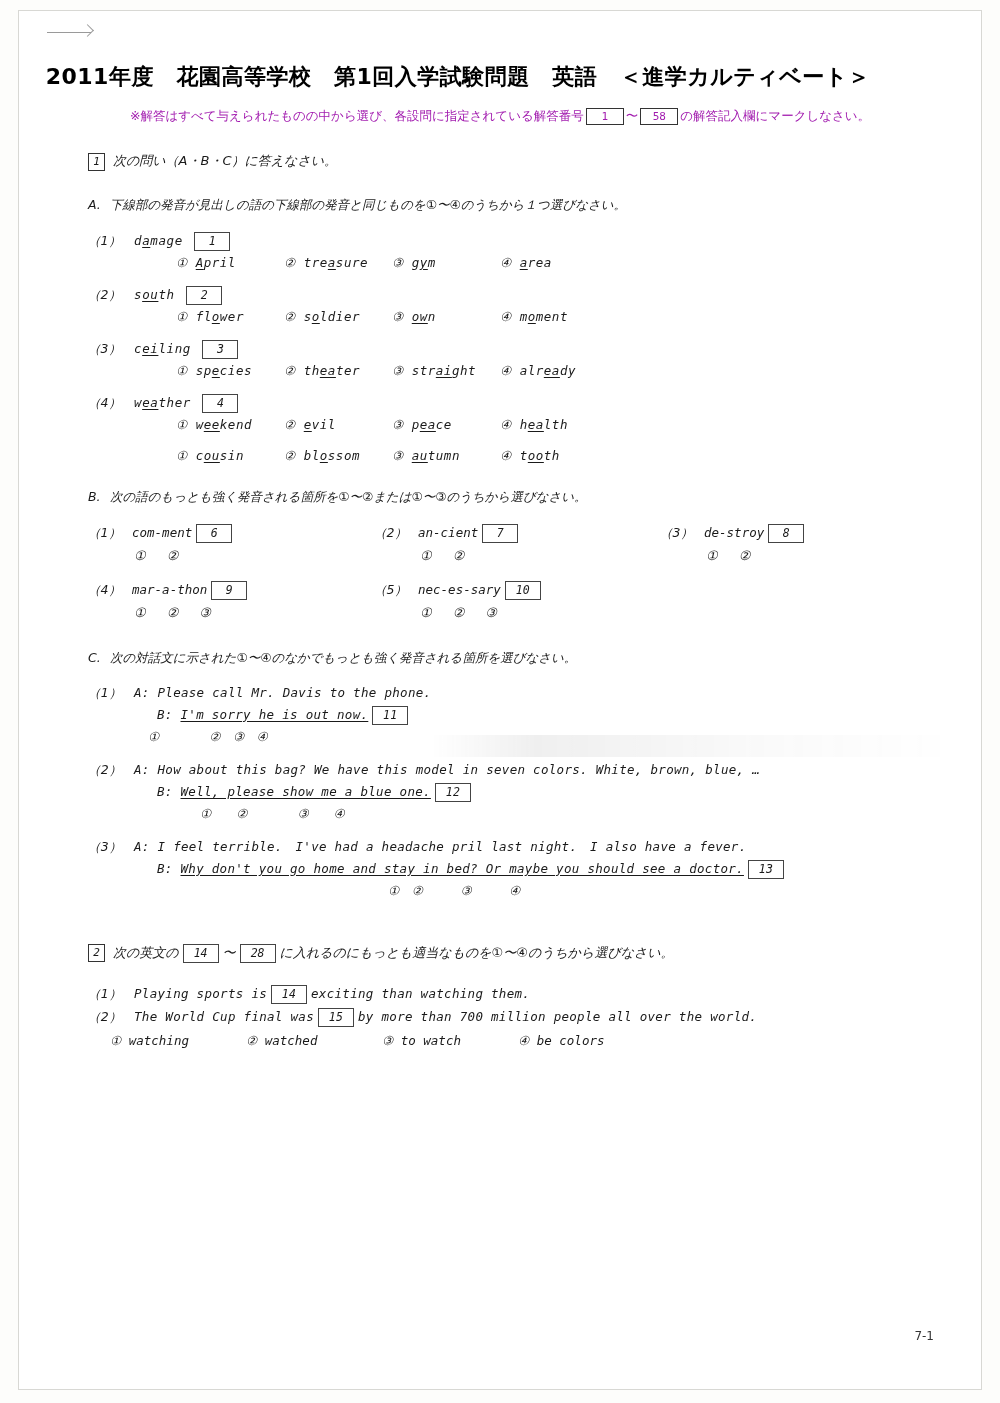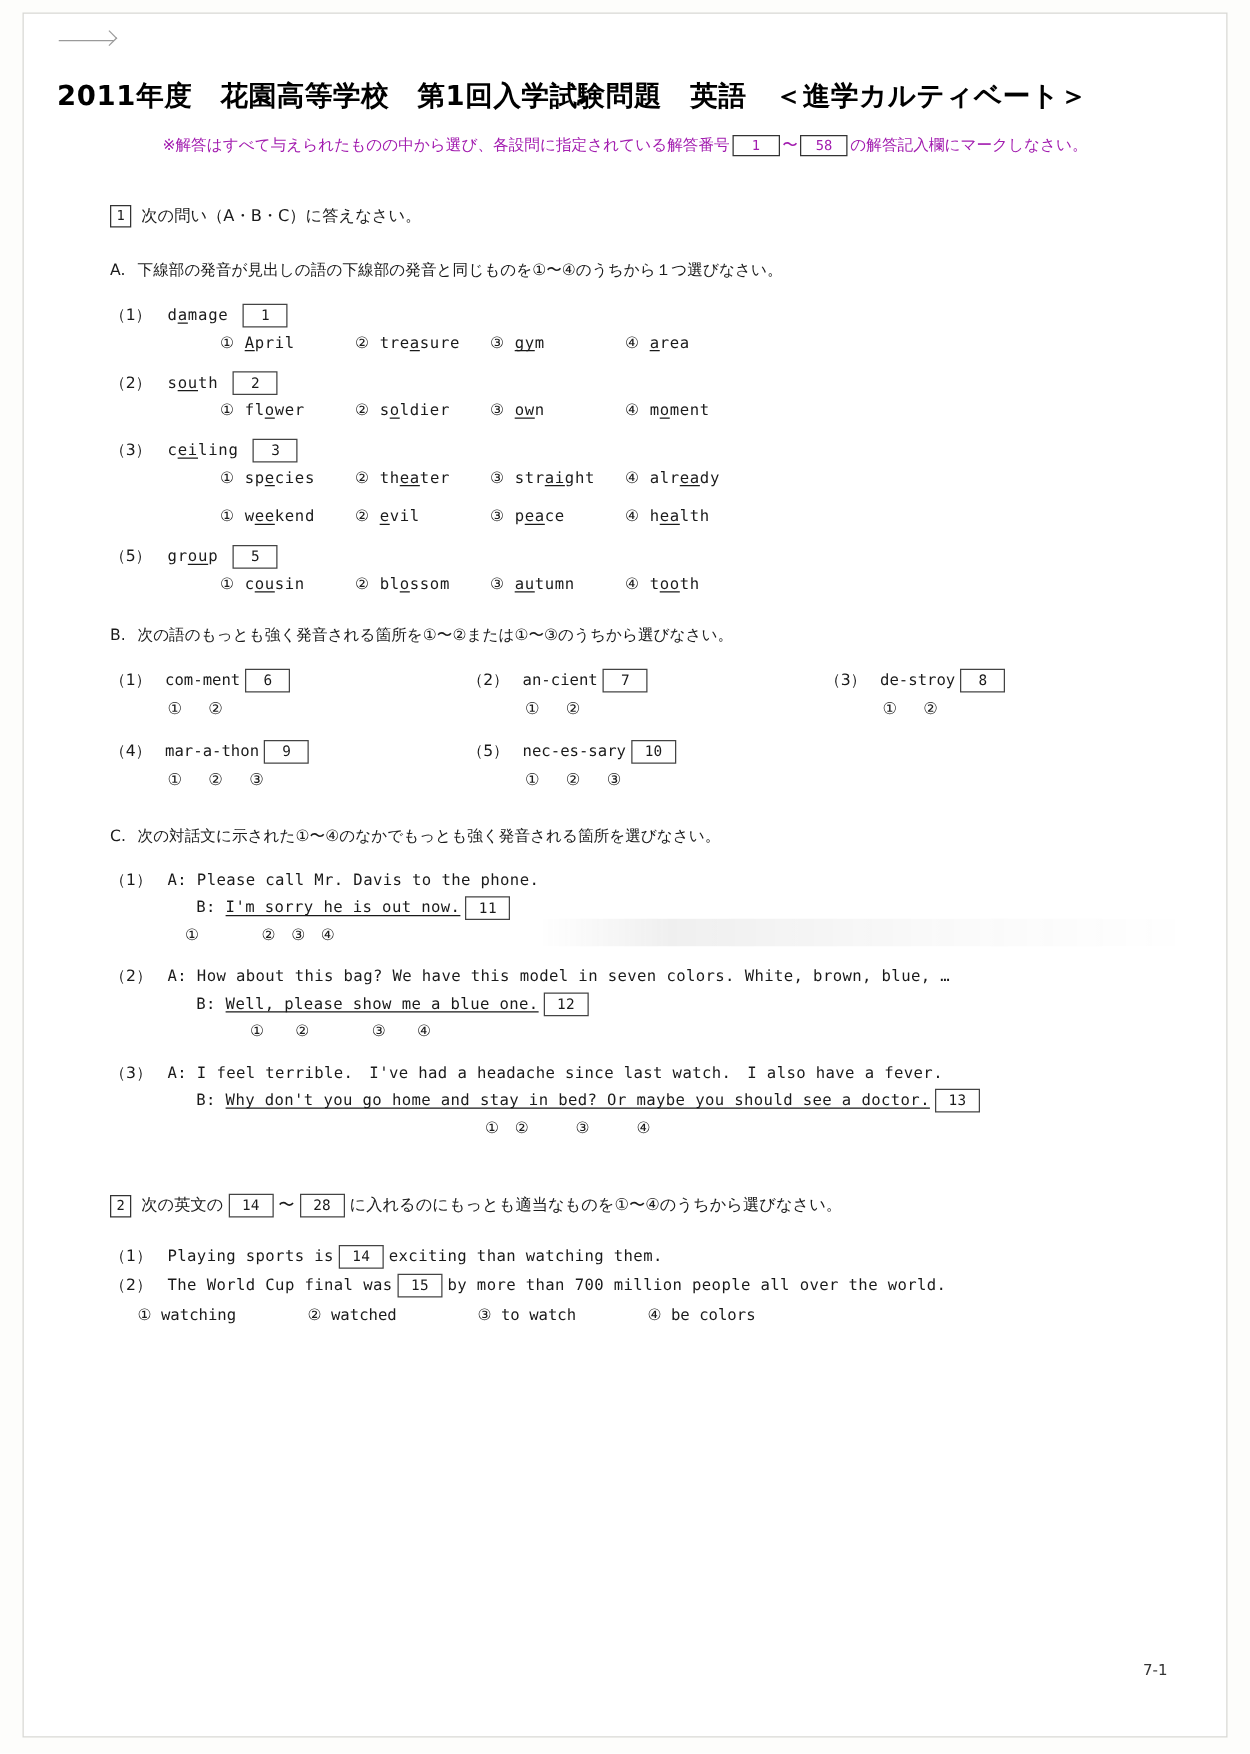--- a/index.html
+++ b/index.html
@@ -83,22 +83,23 @@
     font-family: "DejaVu Sans Mono", monospace;
     font-size: 11px;
     padding: 0 3px;
     margin: 0 2px;
     line-height: 15px;
     vertical-align: middle;
   }
   .content {
     position: absolute;
     left: 88px;
-    top: 164px;
+    top: 152px;
     width: 860px;
+    font-style: italic;
   }
   .bignum {
     display: inline-block;
     border: 1px solid #333;
     width: 15px;
     height: 16px;
     line-height: 16px;
     text-align: center;
     font-family: "DejaVu Sans Mono", monospace;
     font-size: 11px;
@@ -286,30 +287,30 @@
         <div class="qrow">
           <span class="qnum">（3）</span><span class="word"><span>c</span><u class="ul">ei</u><span>ling</span></span>
           <span class="ansbox">3</span>
         </div>
         <div class="choices">
           <span class="ch"><span>①</span> <span>sp</span><u class="ul">e</u><span>cies</span></span><span class="ch"><span>②</span> <span>th</span><u class="ul">ea</u><span>ter</span></span><span class="ch"><span>③</span> <span>str</span><u class="ul">ai</u><span>ght</span></span><span class="ch"><span>④</span> <span>alr</span><u class="ul">ea</u><span>dy</span></span>
         </div>
       </div>
 
       <div class="blockitem">
+        <div class="qrow">
+          <span class="qnum">（4）</span><span class="word"><span>w</span><u class="ul">ea</u><span>ther</span></span>
+          <span class="ansbox">4</span>
+        </div>
         <div class="choices">
           <span class="ch"><span>①</span> <span>w</span><u class="ul">ee</u><span>kend</span></span><span class="ch"><span>②</span> <span></span><u class="ul">e</u><span>vil</span></span><span class="ch"><span>③</span> <span>p</span><u class="ul">ea</u><span>ce</span></span><span class="ch"><span>④</span> <span>h</span><u class="ul">ea</u><span>lth</span></span>
         </div>
       </div>
 
       <div class="blockitem">
-        <div class="qrow">
-          <span class="qnum">（5）</span><span class="word"><span>gr</span><u class="ul">ou</u><span>p</span></span>
-          <span class="ansbox">5</span>
-        </div>
         <div class="choices">
           <span class="ch"><span>①</span> <span>c</span><u class="ul">ou</u><span>sin</span></span><span class="ch"><span>②</span> <span>bl</span><u class="ul">o</u><span>ssom</span></span><span class="ch"><span>③</span> <span></span><u class="ul">au</u><span>tumn</span></span><span class="ch"><span>④</span> <span>t</span><u class="ul">oo</u><span>th</span></span>
         </div>
       </div>
     </div>
 
     <div class="sub-head" style="margin-top:26px;">
       <span class="lbl">B.</span><span>次の語のもっとも強く発音される箇所を①〜②または①〜③のうちから選びなさい。</span>
     </div>
 
@@ -369,21 +370,21 @@
         <span class="dlabel">（2）</span><span>A: How about this bag?  We have this model in seven colors.  White, brown, blue, …</span>
       </div>
       <div class="dialog dindent">
         <span>B: </span><u class="ul">Well, please show me a blue one.</u><span class="ansbox">12</span>
       </div>
       <div class="marks" style="margin-left:112px;">①　　②　　　　③　　④</div>
     </div>
 
     <div>
       <div class="dialog">
-        <span class="dlabel">（3）</span><span>A: I feel terrible.　I've had a headache since last watch.　I also have a fever.</span>
+        <span class="dlabel">（3）</span><span>A: I feel terrible.　I've had a headache pril last night.　I also have a fever.</span>
       </div>
       <div class="dialog dindent">
         <span>B: </span><u class="ul">Why don't you go home and stay in bed?  Or maybe you should see a doctor.</u><span class="ansbox">13</span>
       </div>
       <div class="marks" style="margin-left:300px;">①　②　　　③　　　④</div>
     </div>
 
     <div class="sec2head">
       <span class="bignum">2</span><span>次の英文の</span><span class="ansbox">14</span><span>〜</span><span class="ansbox">28</span><span>に入れるのにもっとも適当なものを①〜④のうちから選びなさい。</span>
     </div>

